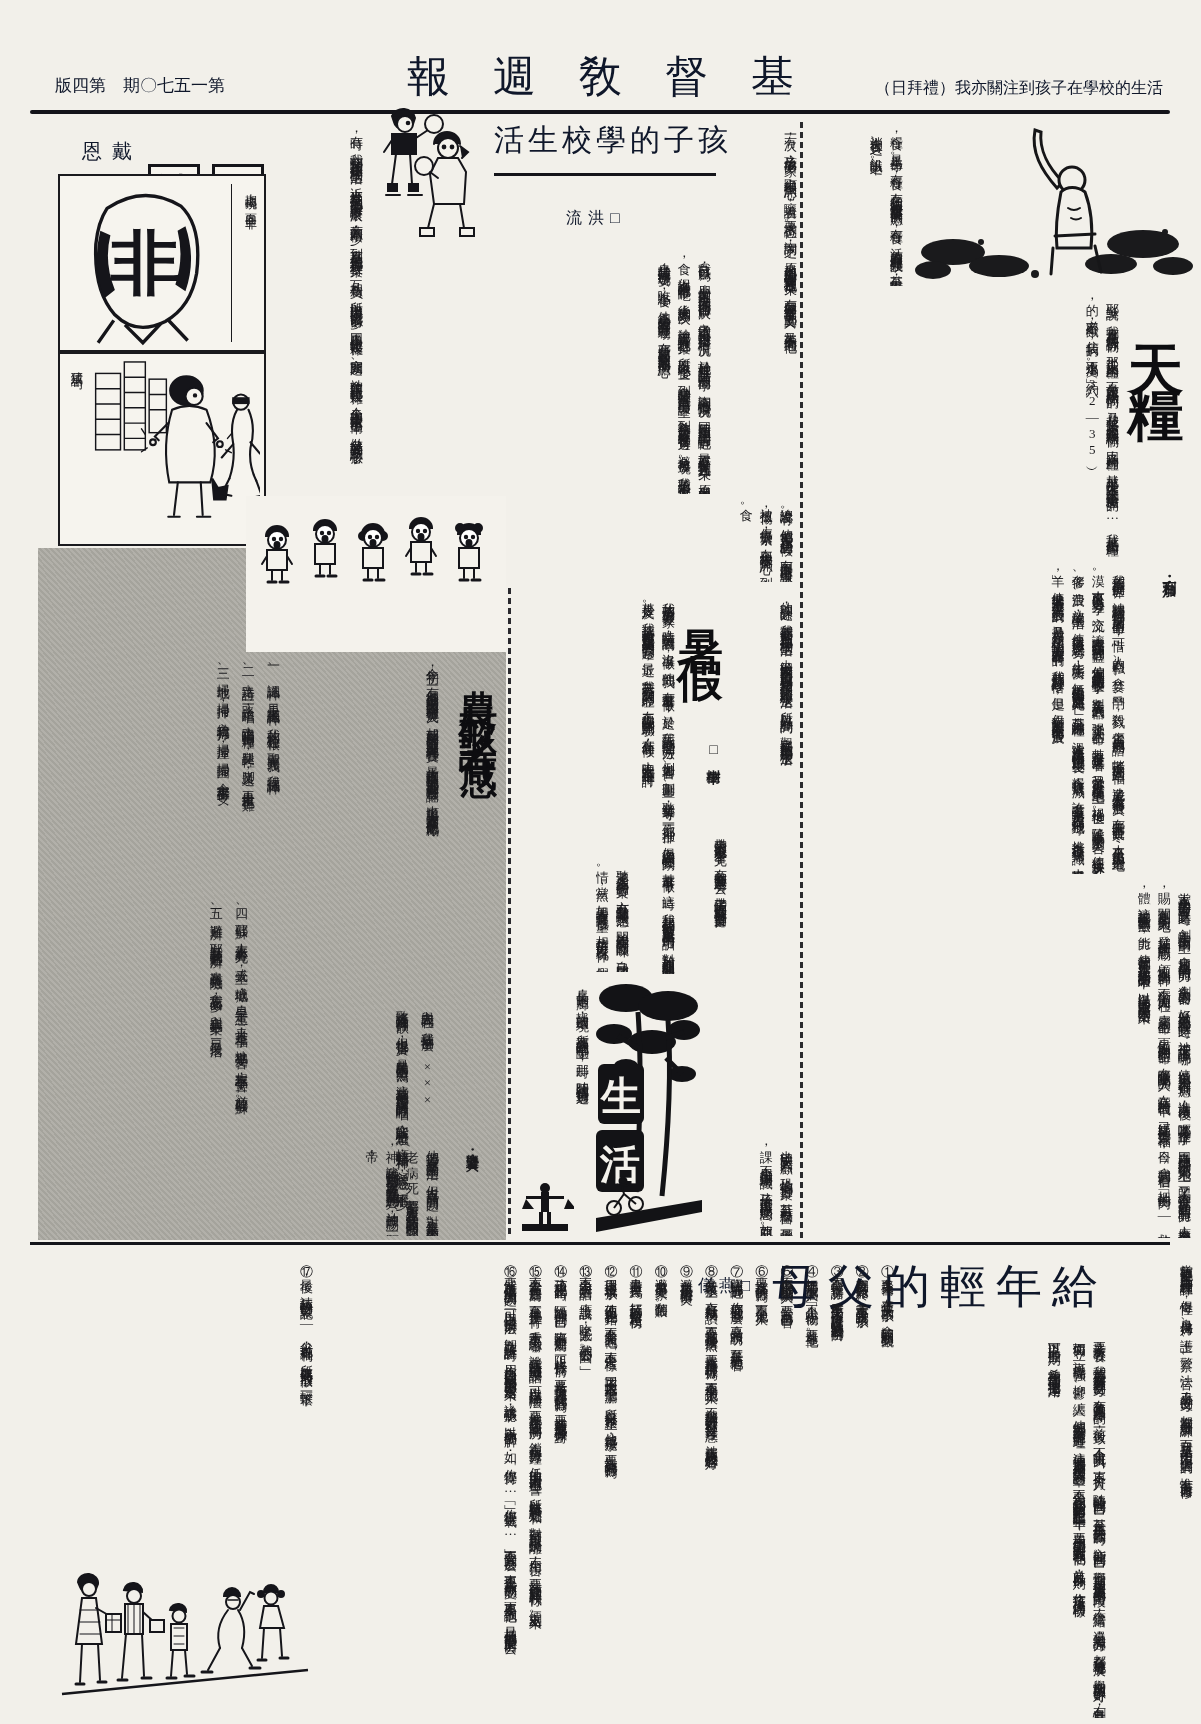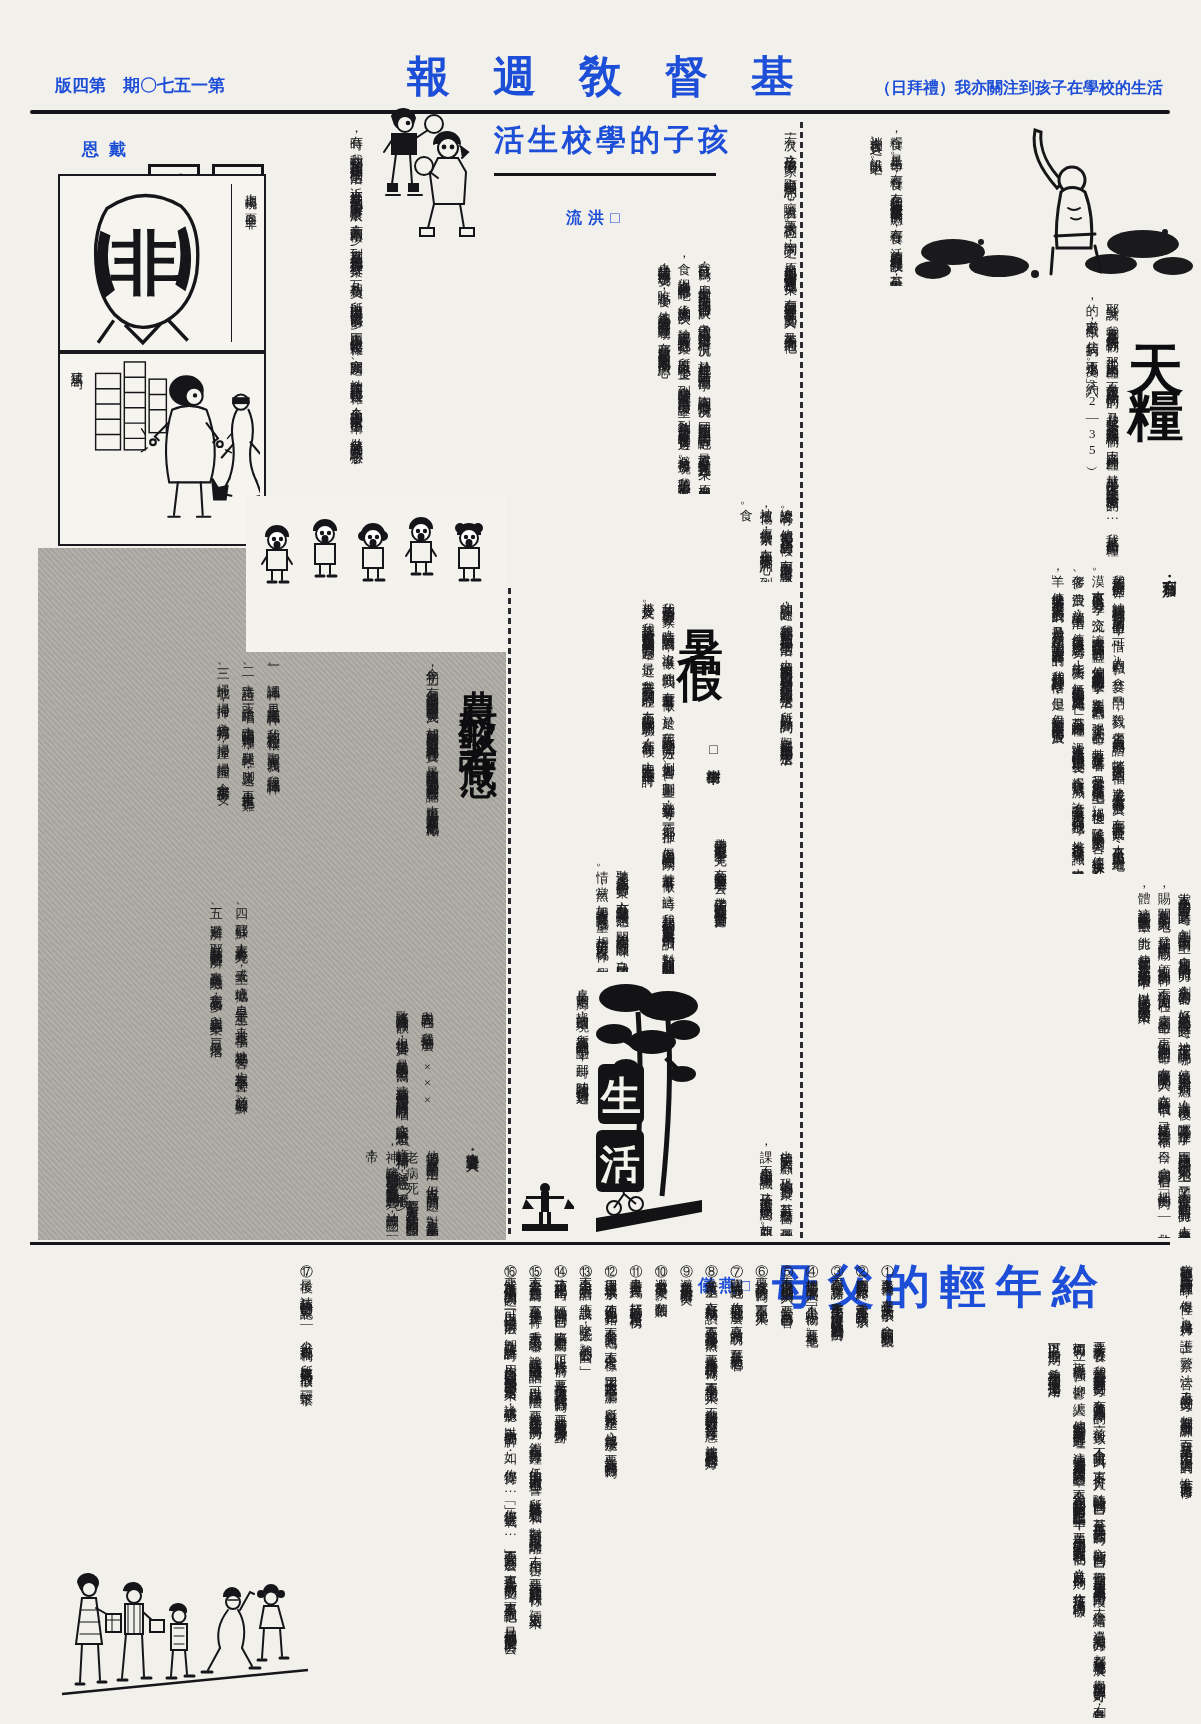--- a/index.html
+++ b/index.html
@@ -6,21 +6,21 @@
   html,body{margin:0;padding:0;}
   body{background:#d8d6d0;font-family:"Liberation Serif","DejaVu Serif",serif;}
   #page{position:relative;width:1201px;height:1724px;margin:0 auto;background:#f2f0ea;overflow:hidden;color:#17171a;}
   .abs{position:absolute;}
   
   .vbox{position:absolute;writing-mode:vertical-rl;text-orientation:upright;overflow:hidden;
         font-size:13px;line-height:1.55;letter-spacing:1.5px;text-align:justify;color:#1b1b1e;}
   .vbox > div{margin:0 5px 0 0;}
   .vtitle{position:absolute;writing-mode:vertical-rl;text-orientation:upright;font-weight:bold;
           color:#0d0d10;font-family:"Liberation Serif","DejaVu Serif",serif;}
-  .hband{position:absolute;font-weight:bold;color:#1d4ed8;white-space:nowrap;}
+  .hband{position:absolute;font-weight:normal;color:#0f172a;white-space:nowrap;}
   .rule{position:absolute;background:#14141a;}
   .wavy{position:absolute;width:3px;
         background:repeating-linear-gradient(180deg,#2a2a2e 0 6px,transparent 6px 10px);}
   .panel{position:absolute;border:2px solid #1a1a1e;background:#f6f4ee;}
   .grey{position:absolute;background:
         repeating-linear-gradient(47deg,rgba(0,0,0,.055) 0 2px,rgba(255,255,255,.05) 2px 4px),#aeaca5;}
   .whitepanel{position:absolute;background:#f4f2ec;}
   .authortag{font-weight:bold;}
   .boxchar{display:inline-block;border:3px solid #15151a;width:46px;height:46px;line-height:46px;
            text-align:center;font-size:32px;font-weight:bold;margin-left:8px;background:#f6f4ee;}
@@ -97,21 +97,21 @@
       </g>
     </svg>
   </div>
   <div class="hband" style="left:494px;top:120px;width:222px;font-size:30px;letter-spacing:4px;border-bottom:3px solid #15151a;padding-bottom:12px;text-align:center;">活生校學的子孩</div>
   <div class="hband" style="left:566px;top:208px;font-size:16px;letter-spacing:6px;">流洪□</div>
 
   <div class="vbox" style="left:720px;top:126px;width:80px;height:368px;">有一次，孩子放學回家，顯得很不開心，嚷着說，要求調位。詢問之下，原來他那組同學有個經常扭他耳朵，有個同學經常拿了他的文具，又事先不問過他。</div>
   <div class="vbox" style="left:372px;top:252px;width:342px;height:242px;">我自己以爲，小朋友的事可先任由他們自己解決，內子認爲可以親自了解一下情况，於是她打電話去其中一個同學，詢問他實際情况，同時用溫和的語調告訴他，最好不要動輒扭人耳朵。原來那個同學在書包備一些小食，但許多時他都不吃，後來詢問多次，他說曾經有人說他打架，所以不敢吃小食，一到小息時間就首先自己衝出課室，到敎會所內躱藏（敎會在旁邊），避免被發現。我聽了覺得不大好，小息時其他同學玩耍、吃點小食，他爲小息時間沒有老師在場、有些頑皮同學欺負其他同學而擔心。</div>
   <div class="vbox" style="left:294px;top:126px;width:72px;height:368px;">有時，我亦關注到孩子在學校的生活，近來經常見到他的小腿有許多瘀痕，有的面積不少，到底是不是他們在學校打架、互相欺負？所以出現問題也比以前多，因爲學生比較複雜，家庭問題、社會問題也比較複雜，今天的學校生活已不簡單，做父母的要多關心孩子。</div>
 
-  <div class="hband" style="left:82px;top:138px;font-size:17px;letter-spacing:10px;">恩戴</div>
+  <div class="hband" style="left:82px;top:138px;font-size:20px;letter-spacing:10px;">恩戴</div>
   <div class="abs" style="left:140px;top:124px;margin-top:40px;">
     <span class="boxchar">謎</span>
     <span class="boxchar">畫</span>
   </div>
 
   <div class="panel" style="left:58px;top:174px;width:204px;height:174px;">
     <div class="vbox" style="right:4px;top:8px;width:24px;height:158px;font-size:12px;border-left:1px solid #1a1a1e;padding-left:4px;left:auto;">上期揭曉：面目全非</div>
     <svg width="168" height="170" viewBox="0 0 150 150">
       <path d="M42,28 Q75,6 108,26 Q127,44 122,86 Q117,116 94,129 Q68,142 49,123 Q30,102 32,60 Q34,40 42,28 Z" fill="#f6f4ee" stroke="#15151a" stroke-width="3"></path>
       <path d="M36,48 q-8,32 4,60 l9,-7 q-10,-25 -4,-49 z" fill="#15151a"></path>

